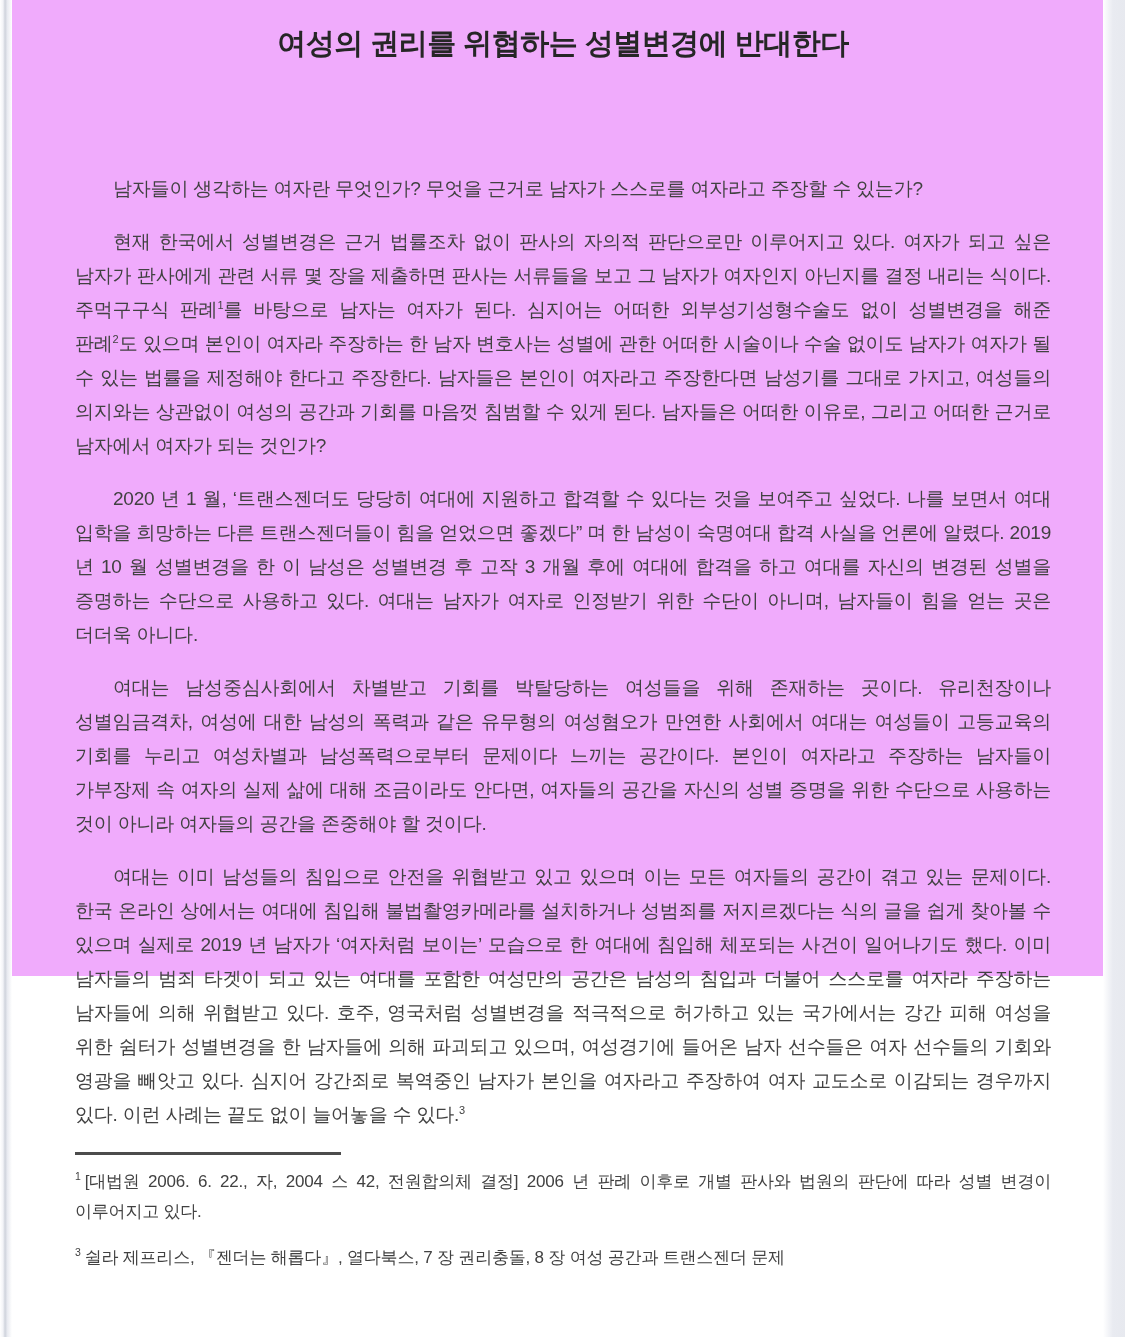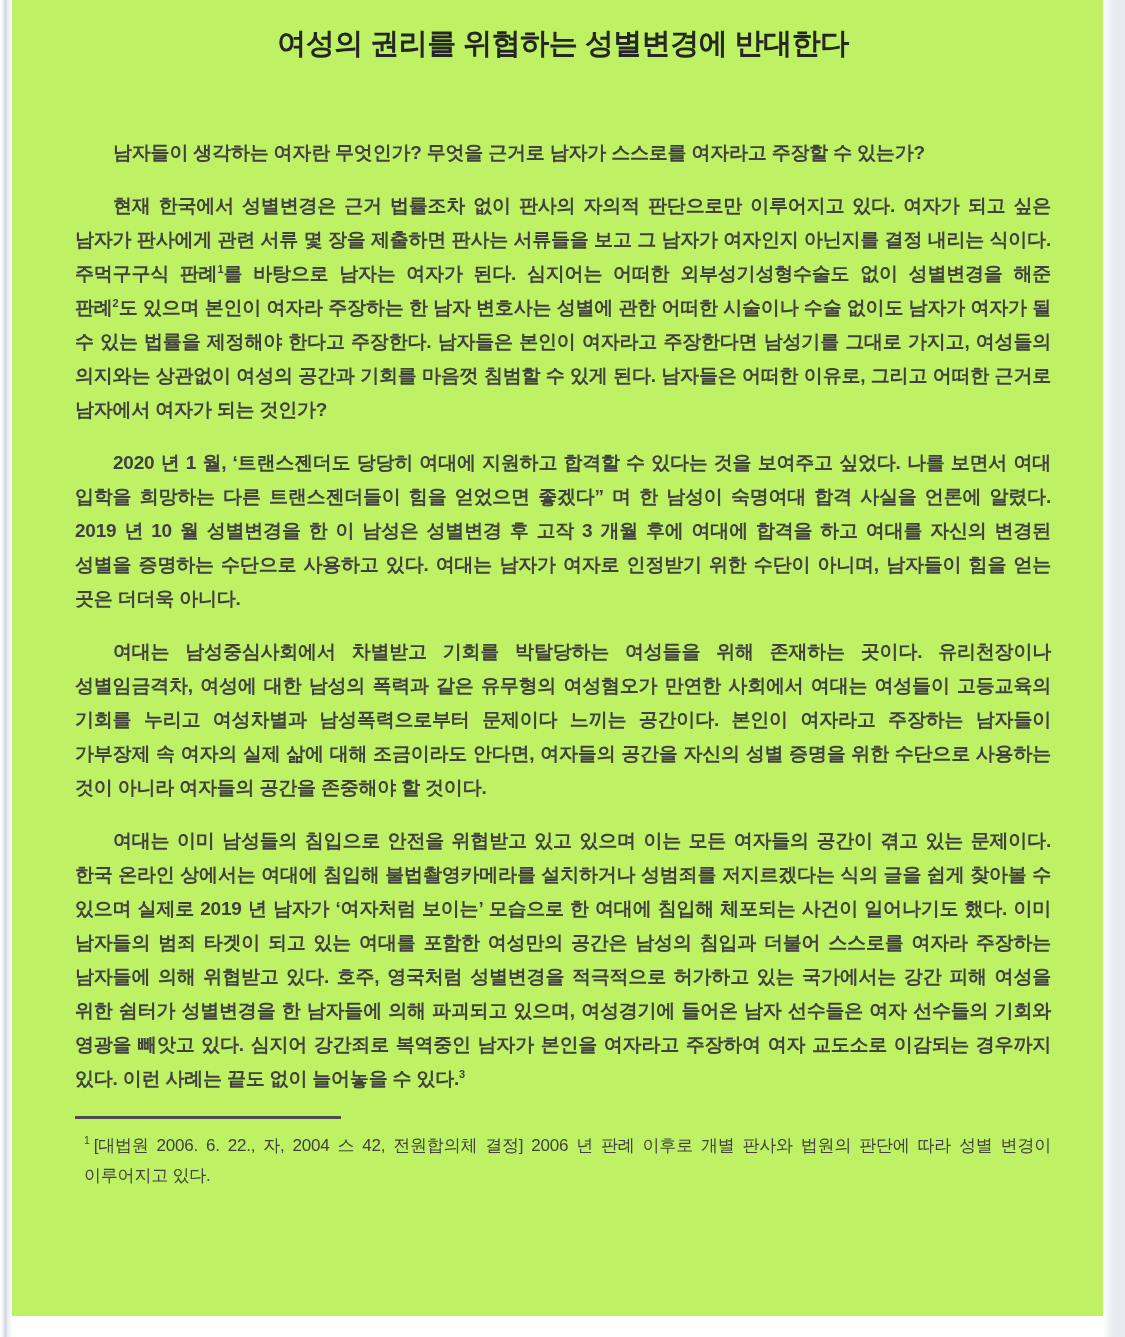--- a/index.html
+++ b/index.html
@@ -27,37 +27,36 @@
   .edge-right {
     position: absolute;
     right: 0; top: 0;
     width: 22px; height: 100%;
     background: linear-gradient(to left,
       #e7e9ef 0%, #e9ebf1 55%, #f5f6f9 80%, #ffffff 100%);
   }
   .page {
     position: absolute;
     left: 12px; top: 0;
-    width: 1091px; height: 1316px;
-    background: #bef264;
+    width: 1091px; height: 976px;
+    background: #f0abfc;
     box-sizing: border-box;
     padding: 22px 52px 0 63px;
   }
   .doc-title {
     margin: 0;
     font-size: 29px;
     line-height: 42px;
     font-weight: bold;
     text-align: center;
     color: #262626;
     letter-spacing: -0.5px;
   }
   .body-text {
-    margin-top: 72px;
-    font-weight: bold;
+    margin-top: 108px;
   }
   .para {
     margin: 0 0 19px 0;
     font-size: 19px;
     line-height: 34px;
     text-align: justify;
     text-justify: inter-word;
     text-indent: 38px;
     color: #414141;
     letter-spacing: -0.2px;
@@ -73,21 +72,21 @@
     margin-top: 20px;
   }
   .footnote-separator {
     width: 266px;
     height: 0;
     border: none;
     border-top: 3px solid #4c4c4c;
     margin: 0 0 12px 0;
   }
   .footnote {
-    margin: 0 0 16px 9px;
+    margin: 0 0 16px 0;
     font-size: 17px;
     line-height: 30px;
     text-align: justify;
     color: #414141;
     letter-spacing: -0.2px;
     word-break: keep-all;
   }
   .footnote .fn-num {
     font-size: 10.5px;
     vertical-align: super;
@@ -114,15 +113,18 @@
   </div>
 
   <div class="footnote-area">
     <hr class="footnote-separator">
 
     <p class="footnote">
       <sup class="fn-num">1</sup><span>[대법원 2006. 6. 22., 자, 2004 스 42, 전원합의체 결정] 2006 년 판례 이후로 개별 판사와 법원의 판단에 따라 성별 변경이 이루어지고 있다.</span>
     </p>
 
 
+    <p class="footnote">
+      <sup class="fn-num">3</sup><span>쉴라 제프리스, 『젠더는 해롭다』, 열다북스, 7 장 권리충돌, 8 장 여성 공간과 트랜스젠더 문제</span>
+    </p>
   </div>
 
 </div>
 
 </body></html>

